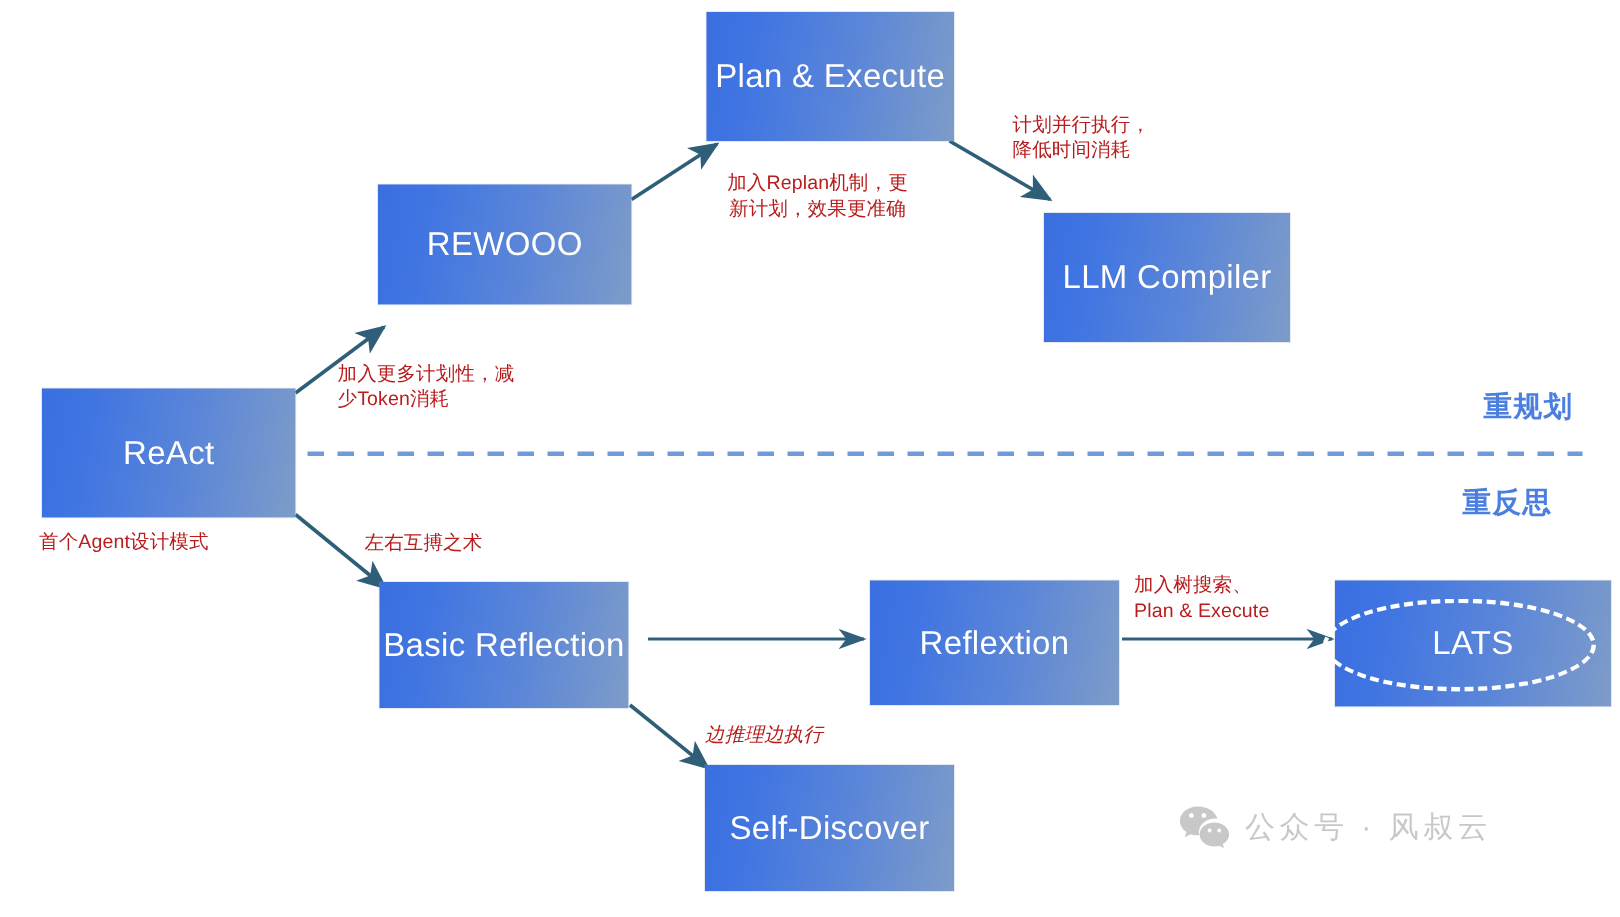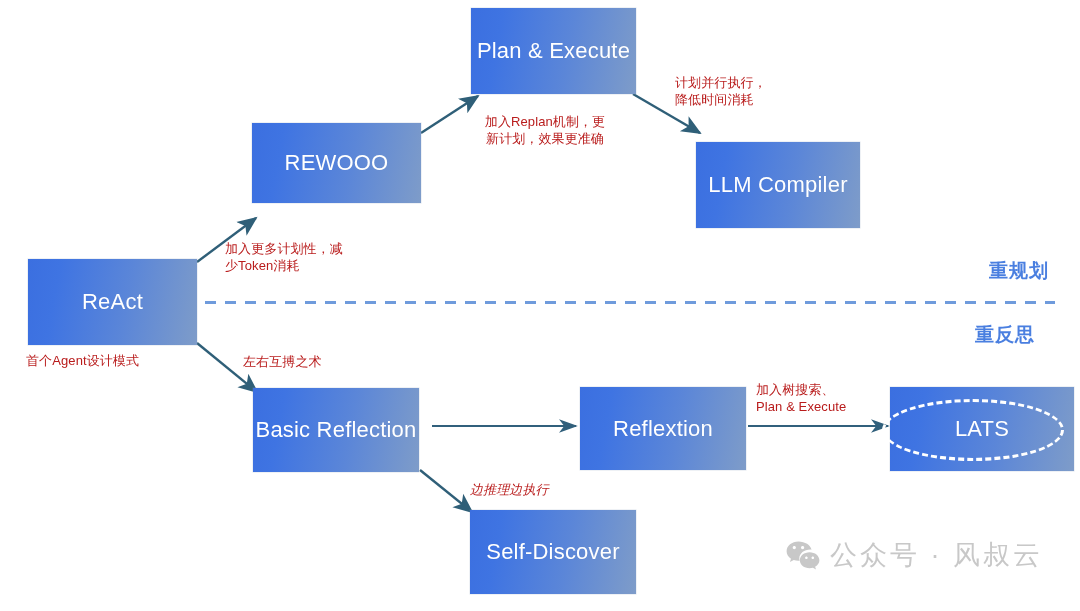--- a/index.html
+++ b/index.html
@@ -59,21 +59,21 @@
     height: 611px;
     overflow: visible;
     pointer-events: none;
   }
   .wm {
     position: absolute;
     display: flex;
     align-items: center;
     gap: 10px;
     color: #c8c8c8;
-    font-size: 27px;
+    font-size: 20px;
     letter-spacing: 3px;
     white-space: nowrap;
   }
   .wm-icon { display: block; }
   .lats-ellipse {
     position: absolute;
     border: 3px dashed #ffffff;
     border-radius: 50%;
     z-index: 2;
     box-sizing: border-box;

